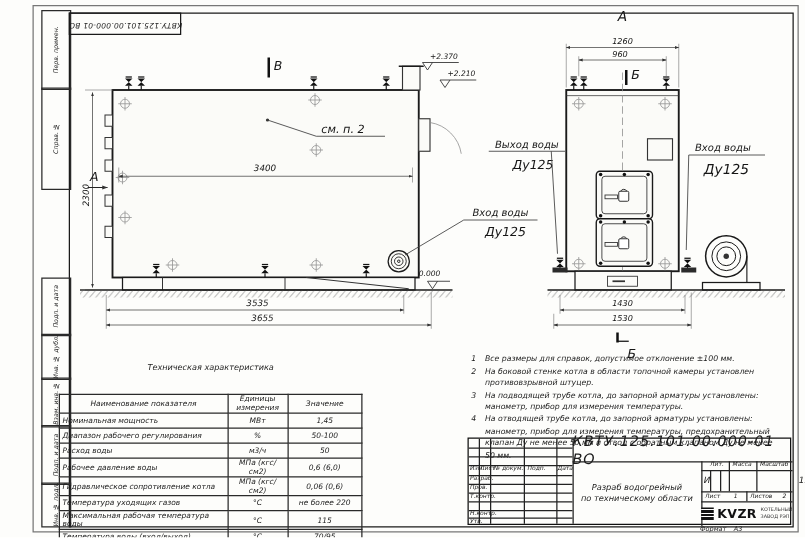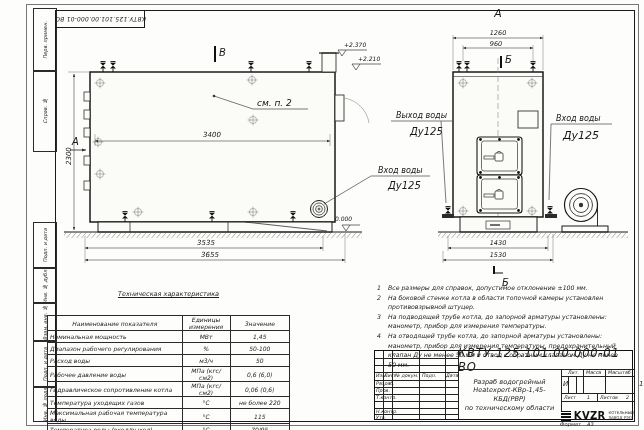--- a/index.html
+++ b/index.html
@@ -17,39 +17,39 @@
          display:flex;align-items:center;justify-content:center;}
   .stamp span{transform:rotate(180deg);font-size:6px;font-style:italic;white-space:nowrap;letter-spacing:0.2px;}
   svg text{font-family:"DejaVu Sans",sans-serif;font-style:italic;fill:#161616;}
   
   .notes{position:absolute;left:372px;top:283px;width:252px;}
   .note{display:flex;font:italic 6.2px "DejaVu Sans",sans-serif;color:#1c1c1c;}
   .note .n{flex:none;width:16px;padding-left:5px;box-sizing:border-box;line-height:1.55;}
   .note .t{flex:1;line-height:1.55;}
   
   .spec{position:absolute;left:47px;top:290px;width:243px;}
-  .spec .ttl{text-align:center;font:italic 6.5px "DejaVu Sans",sans-serif;margin-bottom:17px;text-decoration:underline;}
+  .spec .ttl{text-align:center;font:italic 6.5px "DejaVu Sans",sans-serif;margin-bottom:17px;}
   .spec table{width:100%;border-collapse:collapse;table-layout:fixed;}
   .spec td{border:0.9px solid #2a2a2a;font:italic 6px "DejaVu Sans",sans-serif;
            padding:0 2px;height:11px;overflow:hidden;}
   .spec tr.hdr td{height:13px;text-align:center;}
   .spec td.c1{width:57%;text-align:left;}
   .spec td.c2{width:19%;text-align:center;}
   .spec td.c3{width:24%;text-align:center;}
   
   .tb{position:absolute;left:374px;top:350px;width:259px;height:70px;border:1.4px solid #111;box-sizing:border-box;}
   .tb-line{position:absolute;background:#222;}
   .tb-txt{position:absolute;font:italic 4.8px "DejaVu Sans",sans-serif;white-space:nowrap;color:#1c1c1c;}
   .desig{position:absolute;left:83px;top:0;width:176px;height:18px;display:flex;align-items:center;
          justify-content:center;font:italic 11.5px "DejaVu Sans",sans-serif;letter-spacing:0.8px;}
   .docname{position:absolute;left:83px;top:18px;width:103px;height:52px;display:flex;flex-direction:column;
            align-items:center;justify-content:center;text-align:center;
            font:italic 6.6px "DejaVu Sans",sans-serif;line-height:1.3;}
   .scaleval{position:absolute;font:italic 7px "DejaVu Sans",sans-serif;}
-  .logo-cell{position:absolute;left:186px;top:50px;width:73px;height:20px;display:flex;align-items:flex-end;
+  .logo-cell{position:absolute;left:186px;top:50px;width:73px;height:20px;display:flex;align-items:center;
              justify-content:center;gap:3px;}
   .logo-mark{width:10px;height:10px;background:repeating-linear-gradient(0deg,#111 0 2px,#fff 2px 3px);}
   .logo-word{font:bold 10px "DejaVu Sans",sans-serif;letter-spacing:0.3px;color:#111;font-style:normal;}
   .logo-sub{display:flex;flex-direction:column;font:3.9px "DejaVu Sans",sans-serif;color:#333;line-height:1.25;}
   .format{position:absolute;left:560px;top:421px;display:flex;gap:6px;
           font:italic 5.2px "DejaVu Sans",sans-serif;color:#222;}
 </style>
 </head>
 <body>
 
@@ -437,21 +437,20 @@
     <div class="tb-txt" style="left:1px;top:37px;">Пров.</div>
     <div class="tb-txt" style="left:1px;top:44px;">Т.контр.</div>
     <div class="tb-txt" style="left:1px;top:57.5px;">Н.контр.</div>
     <div class="tb-txt" style="left:1px;top:63.5px;">Утв.</div>
 
     <div class="desig">КВТУ.125.101.00.000-01 ВО</div>
     <div class="tb-line" style="left:83px;top:18px;width:176px;height:1px;"></div>
 
     <div class="docname">
       <span>Разраб водогрейный</span>
-      <span>Heatexpert-КВр-1,45-КБД(РВР)</span>
       <span>по техническому области</span>
     </div>
 
     <div class="tb-line" style="left:186px;top:18px;width:1px;height:52px;"></div>
     <div class="tb-line" style="left:186px;top:25px;width:73px;height:1px;"></div>
     <div class="tb-line" style="left:208px;top:18px;width:1px;height:24px;"></div>
     <div class="tb-line" style="left:230px;top:18px;width:1px;height:24px;"></div>
     <div class="tb-line" style="left:193.3px;top:25px;width:1px;height:17px;"></div>
     <div class="tb-line" style="left:200.6px;top:25px;width:1px;height:17px;"></div>
     <div class="tb-line" style="left:186px;top:42px;width:73px;height:1px;"></div>

